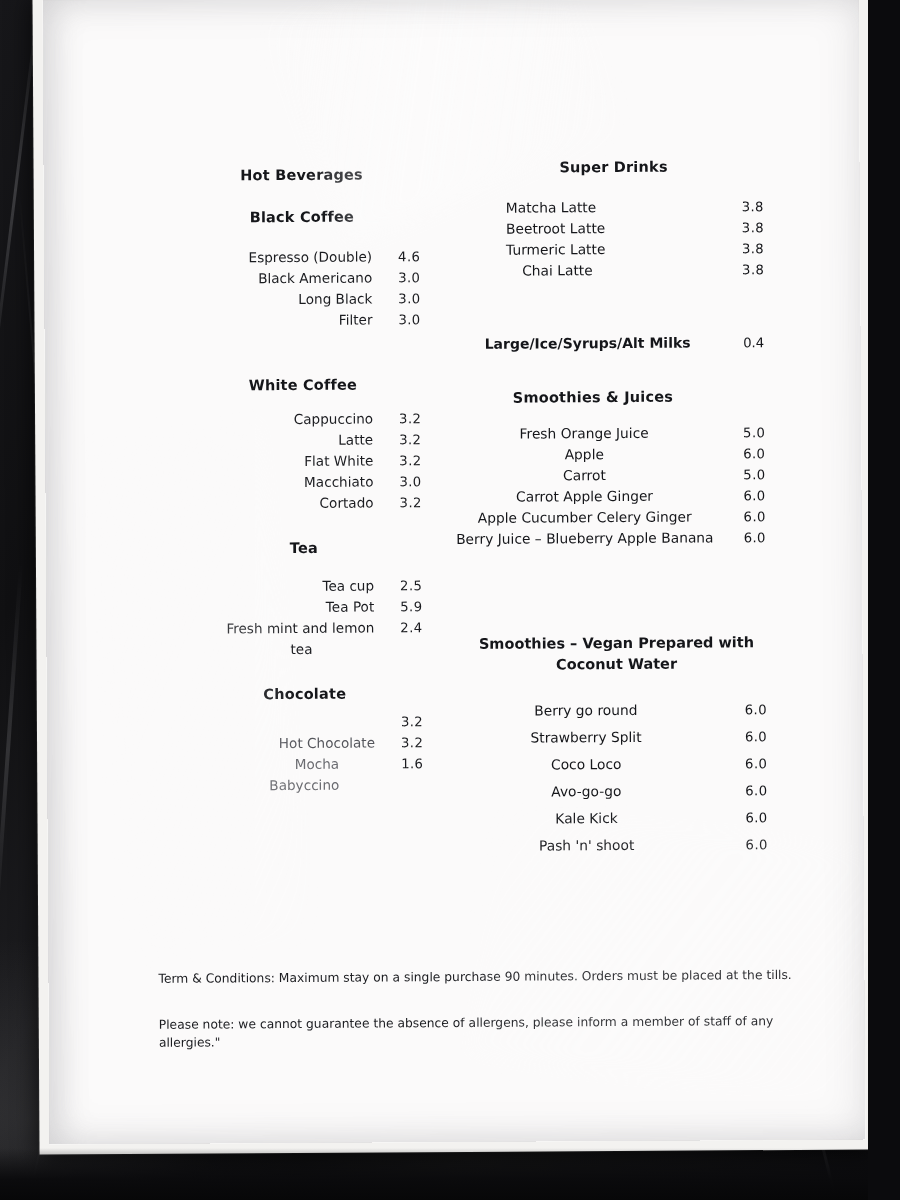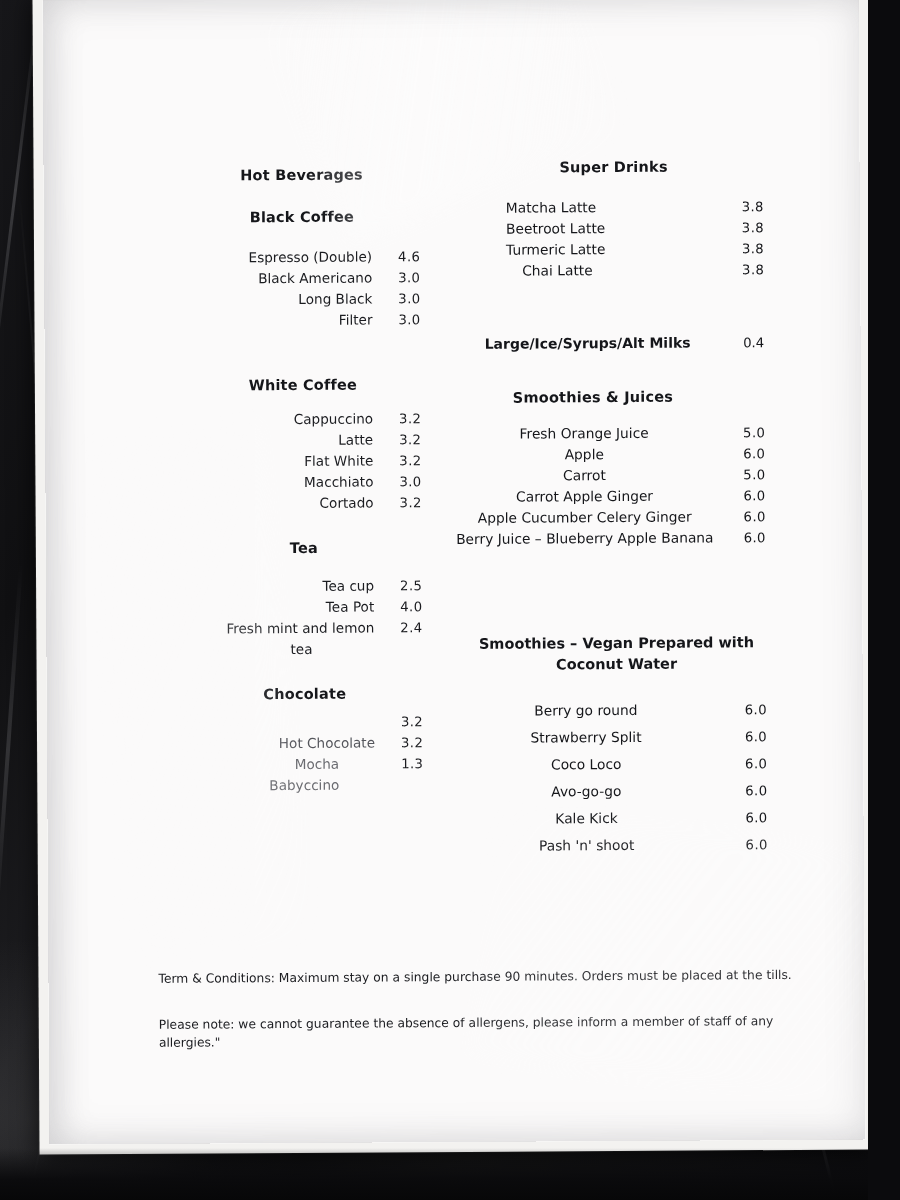--- a/index.html
+++ b/index.html
@@ -233,21 +233,21 @@
 
           <div class="spacer-md"></div>
           <div class="sec-title">Tea</div>
           <div class="items" style="margin-top:20px;">
             <div class="row">
               <span class="nm">Tea cup</span>
               <span class="pr">2.5</span>
             </div>
             <div class="row">
               <span class="nm">Tea Pot</span>
-              <span class="pr">4.0</span>
+              <span class="pr">5.9</span>
             </div>
             <div class="row">
               <span class="nm">Fresh mint and lemon</span>
               <span class="pr">2.4</span>
             </div>
             <div class="row">
               <span class="nm" style="padding-right:88px;">tea</span>
               <span class="pr"></span>
             </div>
           </div>
@@ -258,21 +258,21 @@
             <div class="row">
               <span class="nm"></span>
               <span class="pr">3.2</span>
             </div>
             <div class="row">
               <span class="nm worn">Hot Chocolate</span>
               <span class="pr">3.2</span>
             </div>
             <div class="row">
               <span class="nm worn2" style="padding-right:62px;">Mocha</span>
-              <span class="pr">1.3</span>
+              <span class="pr">1.6</span>
             </div>
             <div class="row">
               <span class="nm worn2" style="padding-right:62px;">Babyccino</span>
               <span class="pr"></span>
             </div>
           </div>
         </div>
 
         <div class="col col-right" style="top:162px;">
           <div class="sec-title">Super Drinks</div>

